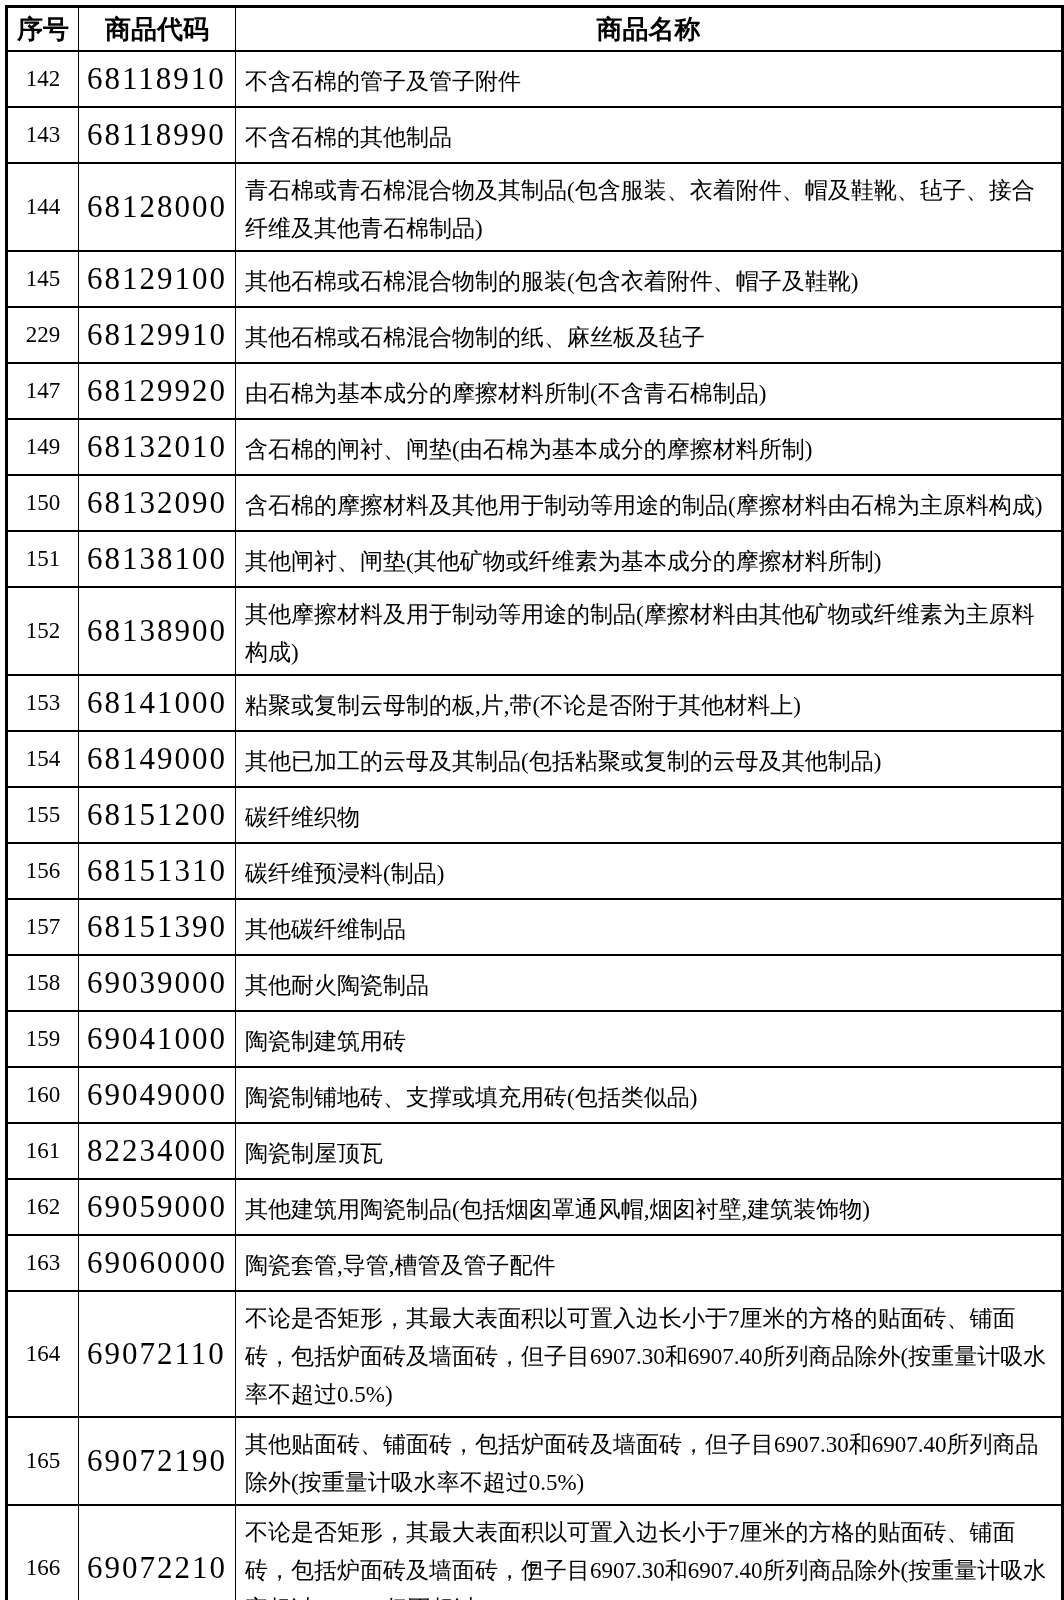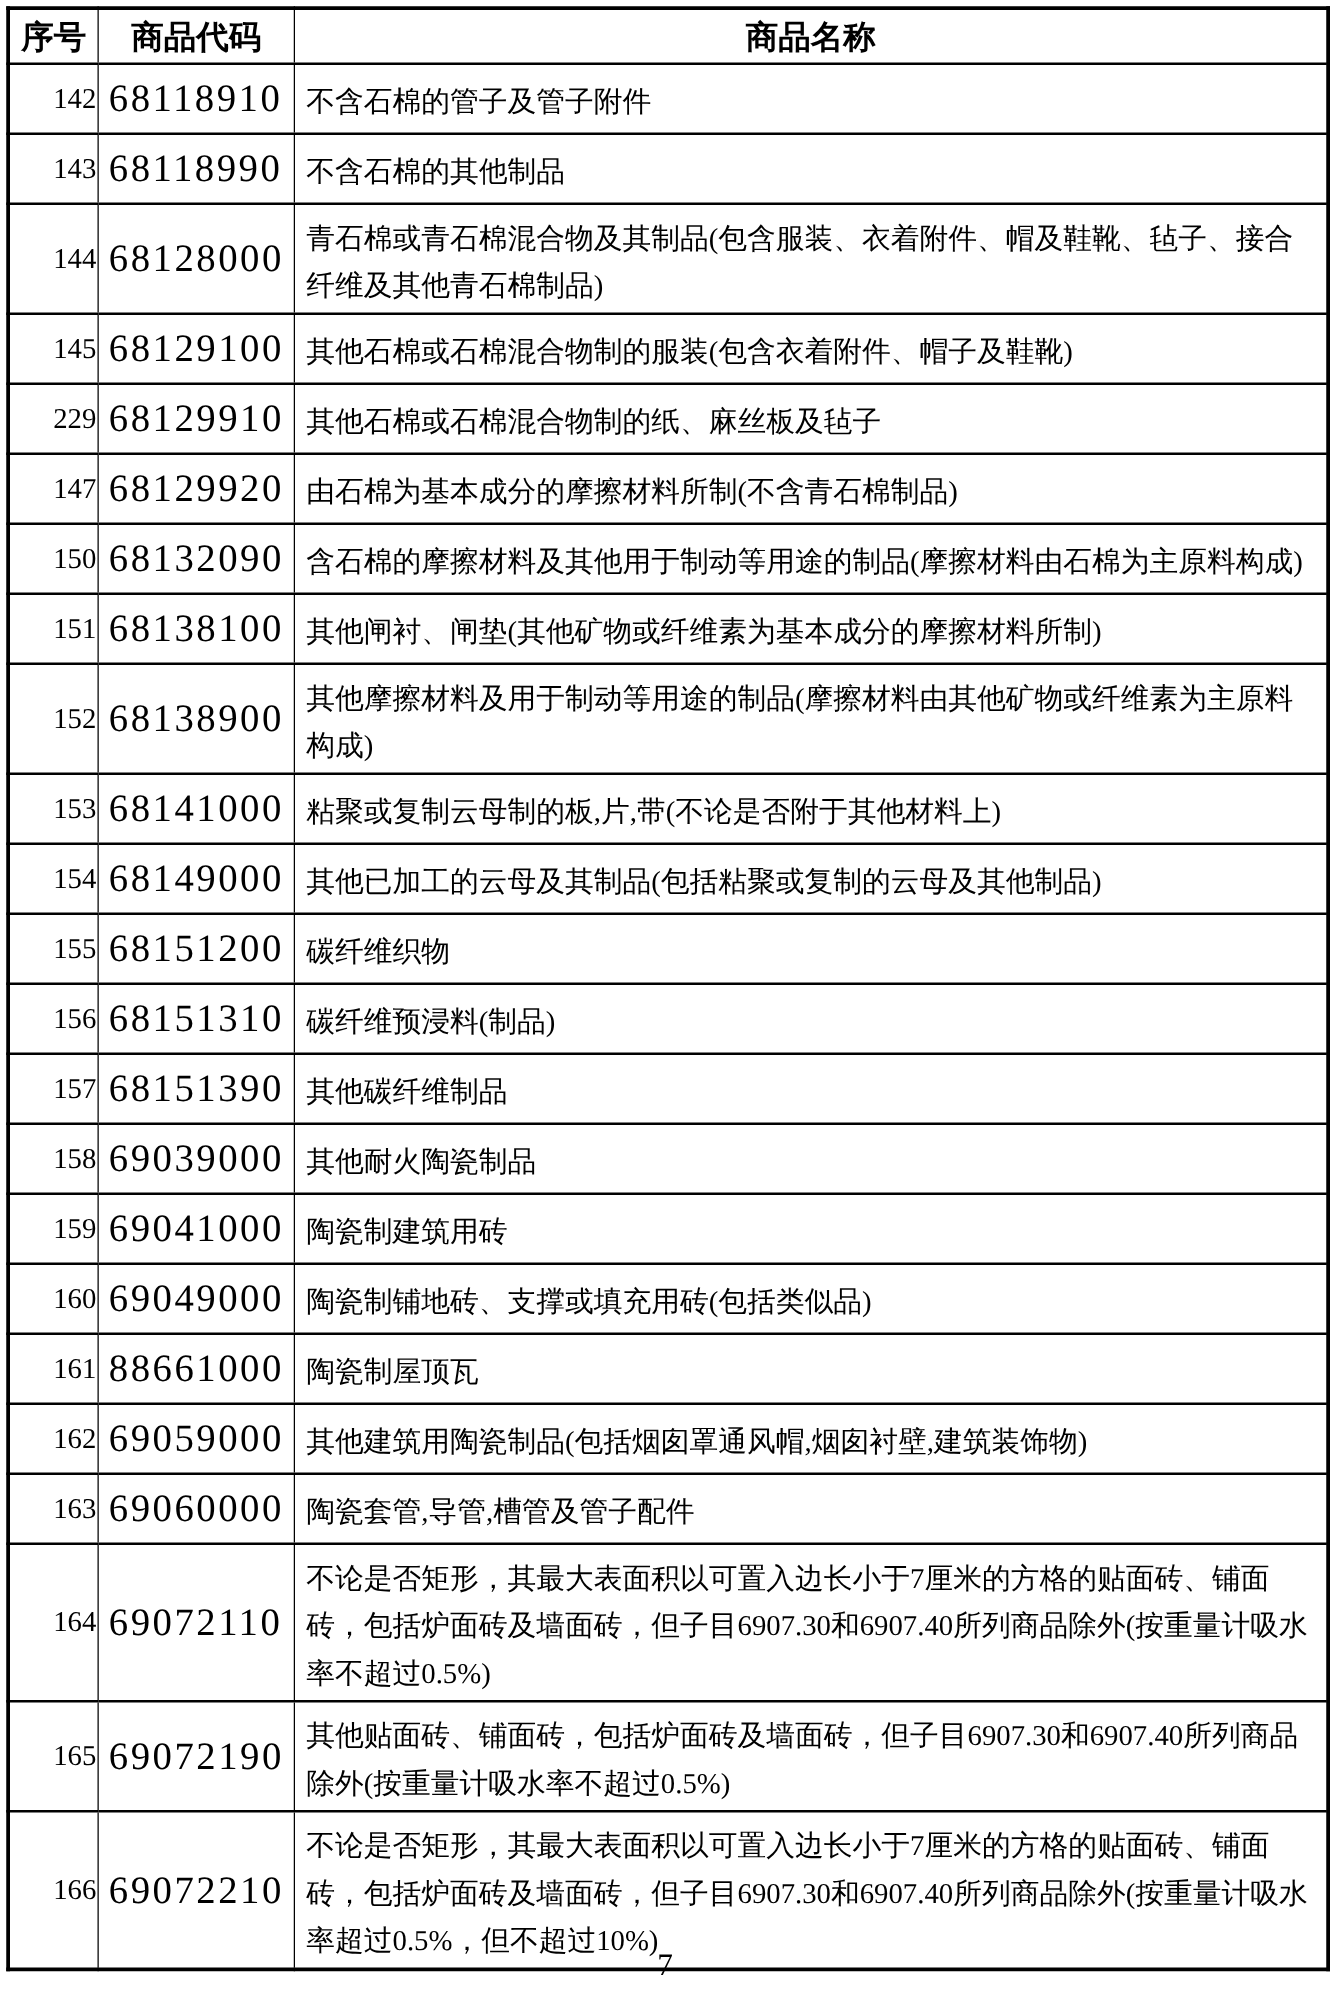--- a/index.html
+++ b/index.html
@@ -47,21 +47,21 @@
     font-size: 26px;
     line-height: 32px;
     text-align: center;
     padding: 4px 0;
     height: 34px;
   }
   col.c-no   { width: 72px; }
   col.c-code { width: 157px; }
   col.c-name { width: 827px; }
   td.col-no {
-    text-align: right;
+    text-align: center;
     font-size: 23px;
     height: 44px;
   }
   td.col-code {
     text-align: left;
     font-size: 31px;
     letter-spacing: 2px;
     padding-left: 8px;
     height: 44px;
   }
@@ -126,20 +126,25 @@
           <td class="col-no">229</td>
           <td class="col-code">68129910</td>
           <td class="col-name">其他石棉或石棉混合物制的纸、麻丝板及毡子</td>
         </tr>
         <tr>
           <td class="col-no">147</td>
           <td class="col-code">68129920</td>
           <td class="col-name">由石棉为基本成分的摩擦材料所制(不含青石棉制品)</td>
         </tr>
         <tr>
+          <td class="col-no">149</td>
+          <td class="col-code">68132010</td>
+          <td class="col-name">含石棉的闸衬、闸垫(由石棉为基本成分的摩擦材料所制)</td>
+        </tr>
+        <tr>
           <td class="col-no">150</td>
           <td class="col-code">68132090</td>
           <td class="col-name">含石棉的摩擦材料及其他用于制动等用途的制品(摩擦材料由石棉为主原料构成)</td>
         </tr>
         <tr>
           <td class="col-no">151</td>
           <td class="col-code">68138100</td>
           <td class="col-name">其他闸衬、闸垫(其他矿物或纤维素为基本成分的摩擦材料所制)</td>
         </tr>
         <tr>
@@ -182,21 +187,21 @@
           <td class="col-code">69041000</td>
           <td class="col-name">陶瓷制建筑用砖</td>
         </tr>
         <tr>
           <td class="col-no">160</td>
           <td class="col-code">69049000</td>
           <td class="col-name">陶瓷制铺地砖、支撑或填充用砖(包括类似品)</td>
         </tr>
         <tr>
           <td class="col-no">161</td>
-          <td class="col-code">88661000</td>
+          <td class="col-code">82234000</td>
           <td class="col-name">陶瓷制屋顶瓦</td>
         </tr>
         <tr>
           <td class="col-no">162</td>
           <td class="col-code">69059000</td>
           <td class="col-name">其他建筑用陶瓷制品(包括烟囱罩通风帽,烟囱衬壁,建筑装饰物)</td>
         </tr>
         <tr>
           <td class="col-no">163</td>
           <td class="col-code">69060000</td>

